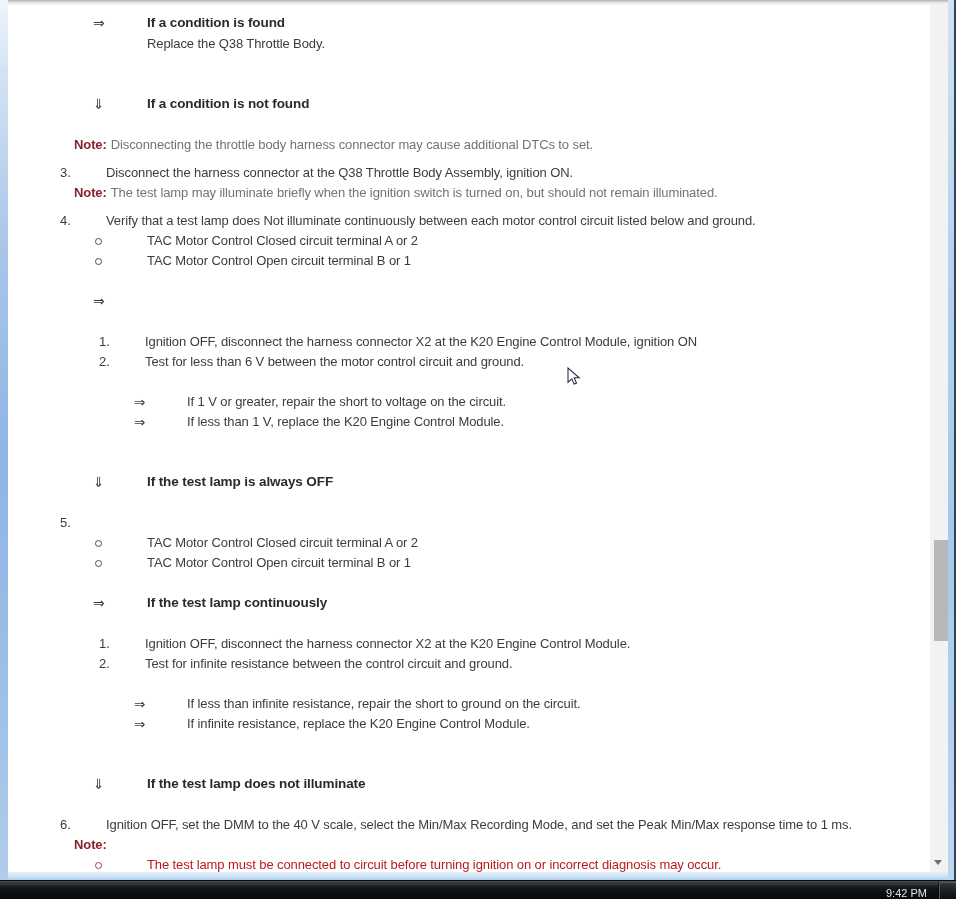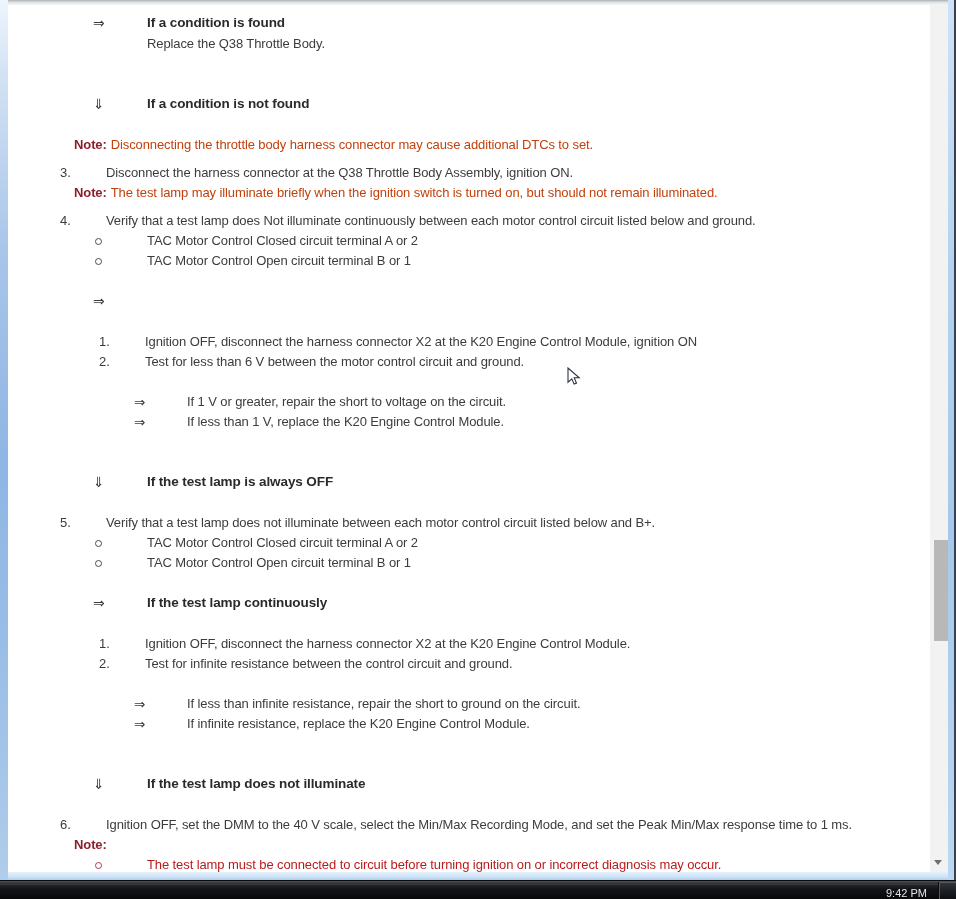--- a/index.html
+++ b/index.html
@@ -23,21 +23,21 @@
   .blk{display:flex;line-height:20px;font-size:13px;color:#3c3c3c;letter-spacing:-0.1px;}
   .blk .txt{white-space:nowrap;padding-left:32px;}
   .cond{font-weight:bold;color:#2a2a2a;font-size:13.5px;}
   .cond .arrow{width:22px;flex:none;font-weight:normal;color:#3a3a3a;
     font-family:"DejaVu Sans",sans-serif;font-size:14px;}
   .step .num{width:14px;flex:none;}
   .substep .num{width:14px;flex:none;}
   .result .arrow{width:21px;flex:none;font-family:"DejaVu Sans",sans-serif;font-size:13.5px;color:#3a3a3a;}
   .note{display:block;}
   .note .note-lbl{font-weight:bold;color:#8b202d;margin-right:4px;}
-  .note .note-txt{color:#c2410c;}
+  .note .note-txt{color:#737373;}
   .bullet .dot{flex:none;width:5px;height:5px;border:1px solid #4c4c4c;border-radius:50%;
     margin:7px 13px 0 0;background:transparent;}
   .bullet.red .dot{border-color:#a63d4b;}
   .bullet.red .txt{color:#b91c1c;}
   
   .scrollbar{position:absolute;left:930px;top:4px;width:18px;height:868px;z-index:2;background:#f2f2f2;}
   .scroll-thumb{position:absolute;left:4px;top:536px;width:14px;height:101px;background:#b8b8b8;}
   .scroll-down{position:absolute;left:4px;bottom:7px;width:0;height:0;
     border-left:4px solid transparent;border-right:4px solid transparent;border-top:5px solid #6f6f6f;}
   
@@ -126,21 +126,20 @@
       <span class="txt">If less than 1 V, replace the K20 Engine Control Module.</span>
     </div>
 
     <div class="blk cond" style="margin:40px 0 0 85px">
       <span class="arrow">⇓</span>
       <span class="txt">If the test lamp is always OFF</span>
     </div>
 
     <div class="blk step" style="margin:21px 0 0 52px">
       <span class="num">5.</span>
-      <span class="txt">Verify that a test lamp does not illuminate between each motor control circuit listed below and B+.</span>
     </div>
 
     <div class="blk bullet" style="margin:0 0 0 87px">
       <span class="dot"></span>
       <span class="txt">TAC Motor Control Closed circuit terminal A or 2</span>
     </div>
 
     <div class="blk bullet" style="margin:0 0 0 87px">
       <span class="dot"></span>
       <span class="txt">TAC Motor Control Open circuit terminal B or 1</span>

